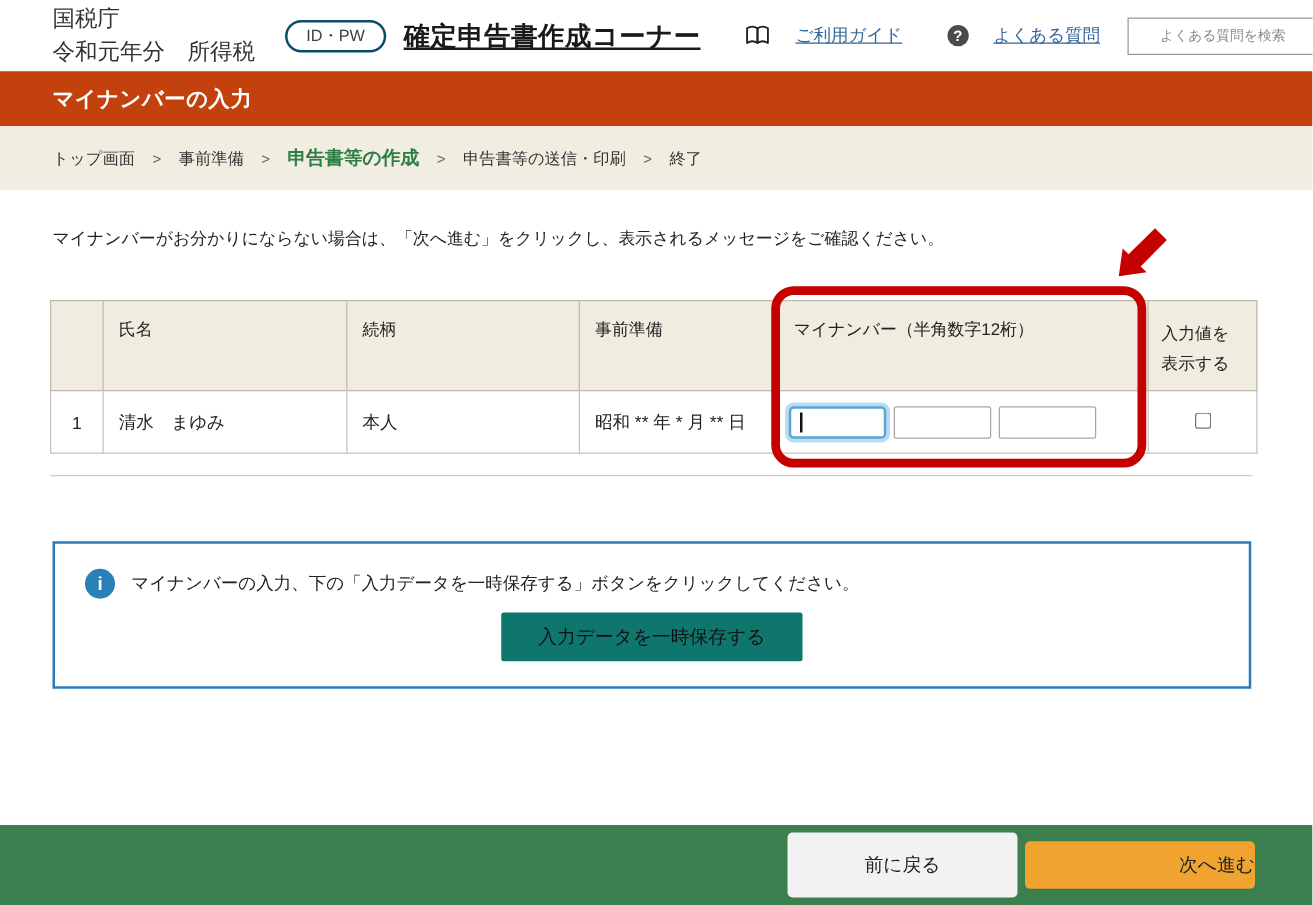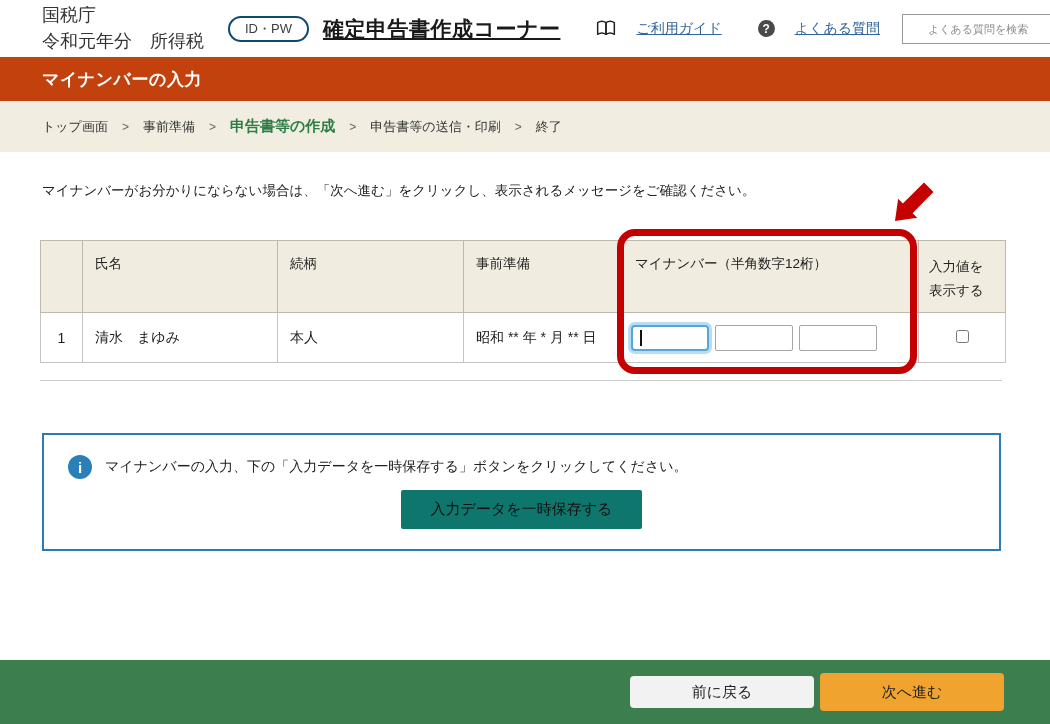--- a/index.html
+++ b/index.html
@@ -56,22 +56,22 @@
   .info-text { font-size:14px; color:#222; }
   .save-row { text-align:center; margin-top:11px; }
   .save-btn { background:#0f766e; border:0; border-radius:2px; padding:10px 30px; font-size:15px; color:#111; font-family:inherit; cursor:pointer; }
 
   
   .redbox { position:absolute; left:617px; top:229px; width:300px; height:145px; border:7px solid #c40000; border-radius:18px; pointer-events:none; }
   .red-arrow { position:absolute; left:886px; top:176px; width:54px; height:54px; pointer-events:none; }
 
   
   .ftr { position:absolute; left:0; bottom:0; width:1050px; height:64px; background:#3d7e4e; display:flex; align-items:center; justify-content:flex-end; gap:6px; padding-right:46px; }
-  .back-btn { width:184px; height:32px; background:#f2f2f2; border:0; border-radius:4px; font-size:15px; color:#222; font-family:inherit; cursor:pointer; }
-  .next-btn { width:184px; height:38px; background:#f0a42f; border:0; border-radius:4px; font-size:15px; color:#222; font-family:inherit; cursor:pointer; }
+  .back-btn { width:184px; height:52px; background:#f2f2f2; border:0; border-radius:4px; font-size:15px; color:#222; font-family:inherit; cursor:pointer; }
+  .next-btn { width:184px; height:38px; background:#f0a42f; border:0; border-radius:4px; font-size:15px; color:#222; font-family:inherit; cursor:pointer;text-align:right; }
 </style>
 </head>
 <body>
 
 <div class="screen">
 
   <header class="hdr">
     <div class="hdr-left">
       <span>国税庁</span>
       <span>令和元年分　所得税</span>

